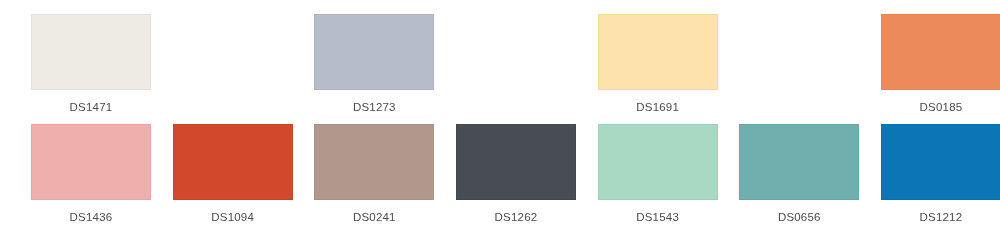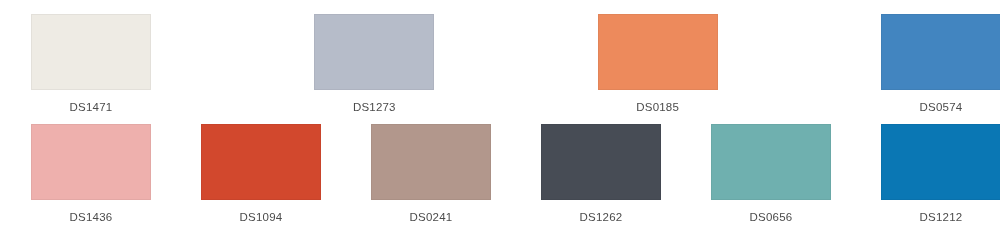--- a/index.html
+++ b/index.html
@@ -61,26 +61,26 @@
   <div class="swatch-row row-top">
     <div class="swatch-cell">
       <div class="swatch-chip" style="background-color: rgb(238, 235, 228);"></div>
       <div class="swatch-label">DS1471</div>
     </div>
     <div class="swatch-cell">
       <div class="swatch-chip" style="background-color: rgb(182, 188, 201);"></div>
       <div class="swatch-label">DS1273</div>
     </div>
     <div class="swatch-cell">
+      <div class="swatch-chip" style="background-color: rgb(253, 226, 172);"></div>
+      <div class="swatch-label">DS1691</div>
+    </div>
+    <div class="swatch-cell">
       <div class="swatch-chip" style="background-color: rgb(237, 138, 92);"></div>
       <div class="swatch-label">DS0185</div>
-    </div>
-    <div class="swatch-cell">
-      <div class="swatch-chip" style="background-color: rgb(66, 133, 192);"></div>
-      <div class="swatch-label">DS0574</div>
     </div>
   </div>
 
   <div class="swatch-row row-bottom">
     <div class="swatch-cell">
       <div class="swatch-chip" style="background-color: rgb(238, 176, 173);"></div>
       <div class="swatch-label">DS1436</div>
     </div>
     <div class="swatch-cell">
       <div class="swatch-chip" style="background-color: rgb(210, 72, 45);"></div>
@@ -88,20 +88,24 @@
     </div>
     <div class="swatch-cell">
       <div class="swatch-chip" style="background-color: rgb(178, 151, 140);"></div>
       <div class="swatch-label">DS0241</div>
     </div>
     <div class="swatch-cell">
       <div class="swatch-chip" style="background-color: rgb(71, 76, 85);"></div>
       <div class="swatch-label">DS1262</div>
     </div>
     <div class="swatch-cell">
+      <div class="swatch-chip" style="background-color: rgb(169, 217, 194);"></div>
+      <div class="swatch-label">DS1543</div>
+    </div>
+    <div class="swatch-cell">
       <div class="swatch-chip" style="background-color: rgb(111, 176, 175);"></div>
       <div class="swatch-label">DS0656</div>
     </div>
     <div class="swatch-cell">
       <div class="swatch-chip" style="background-color: rgb(10, 119, 180);"></div>
       <div class="swatch-label">DS1212</div>
     </div>
   </div>
 
 </div>

